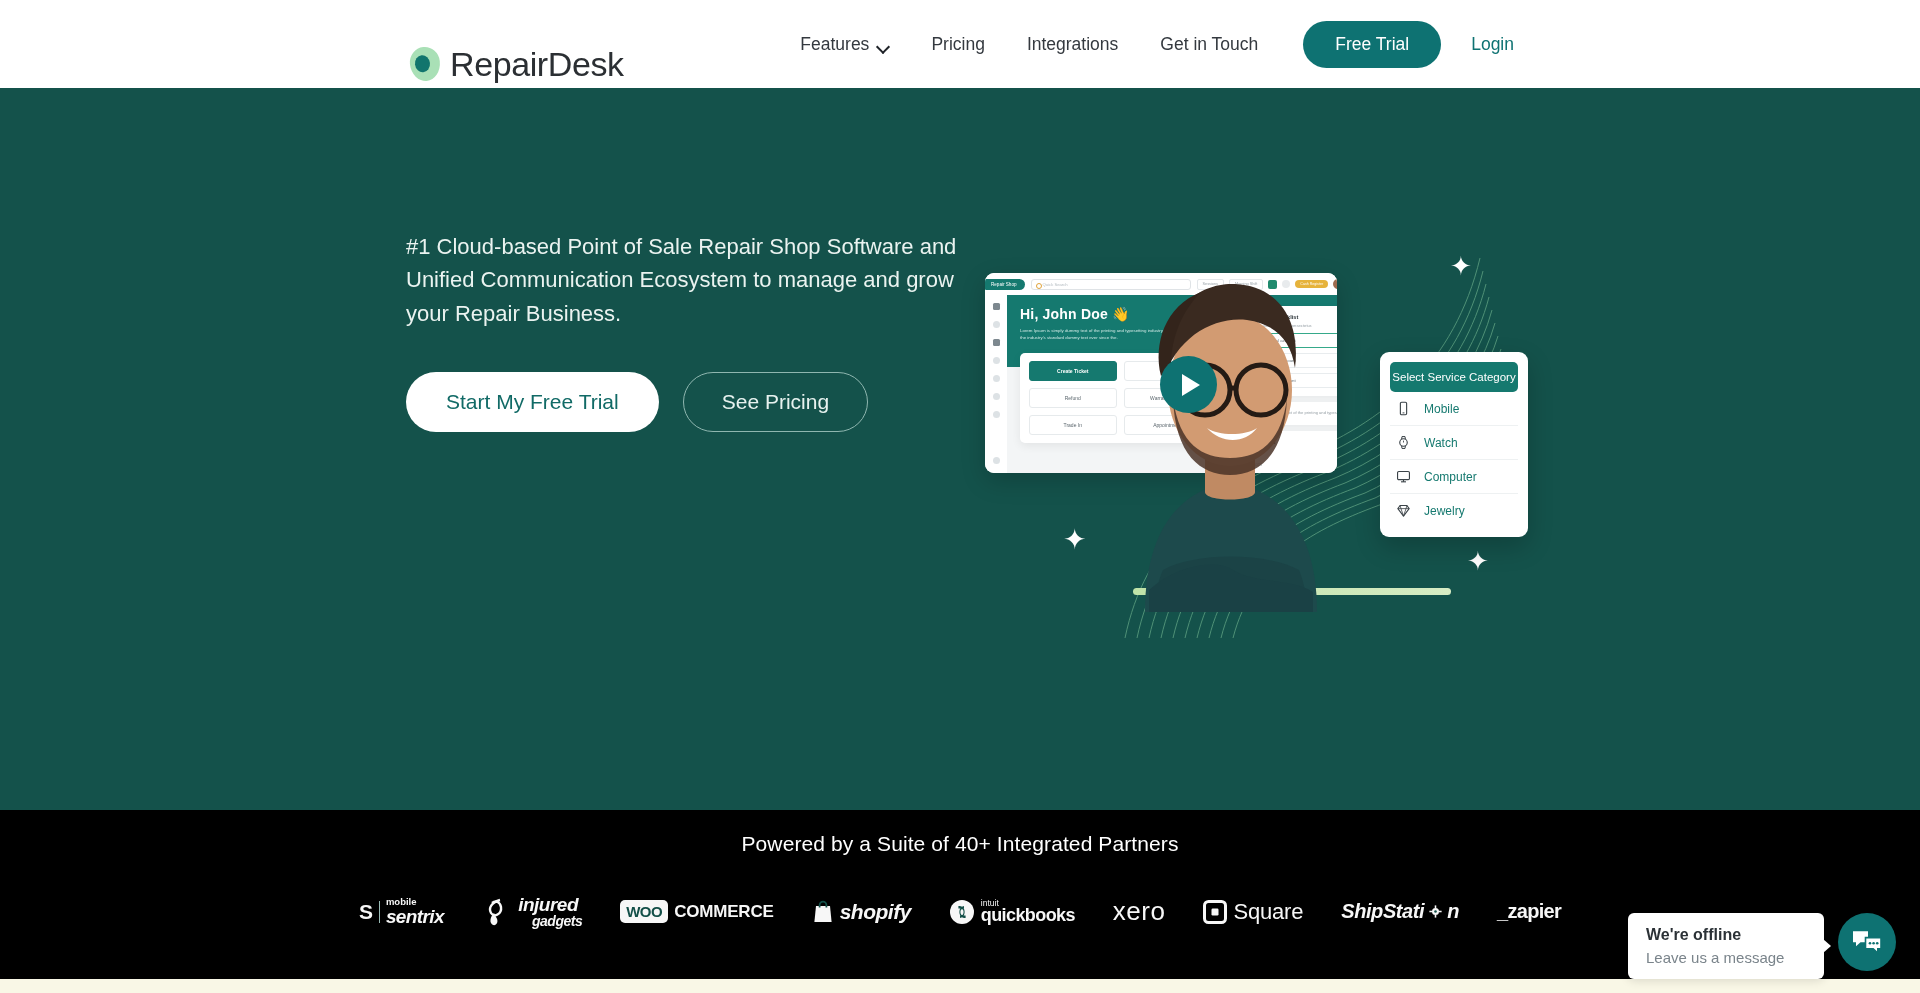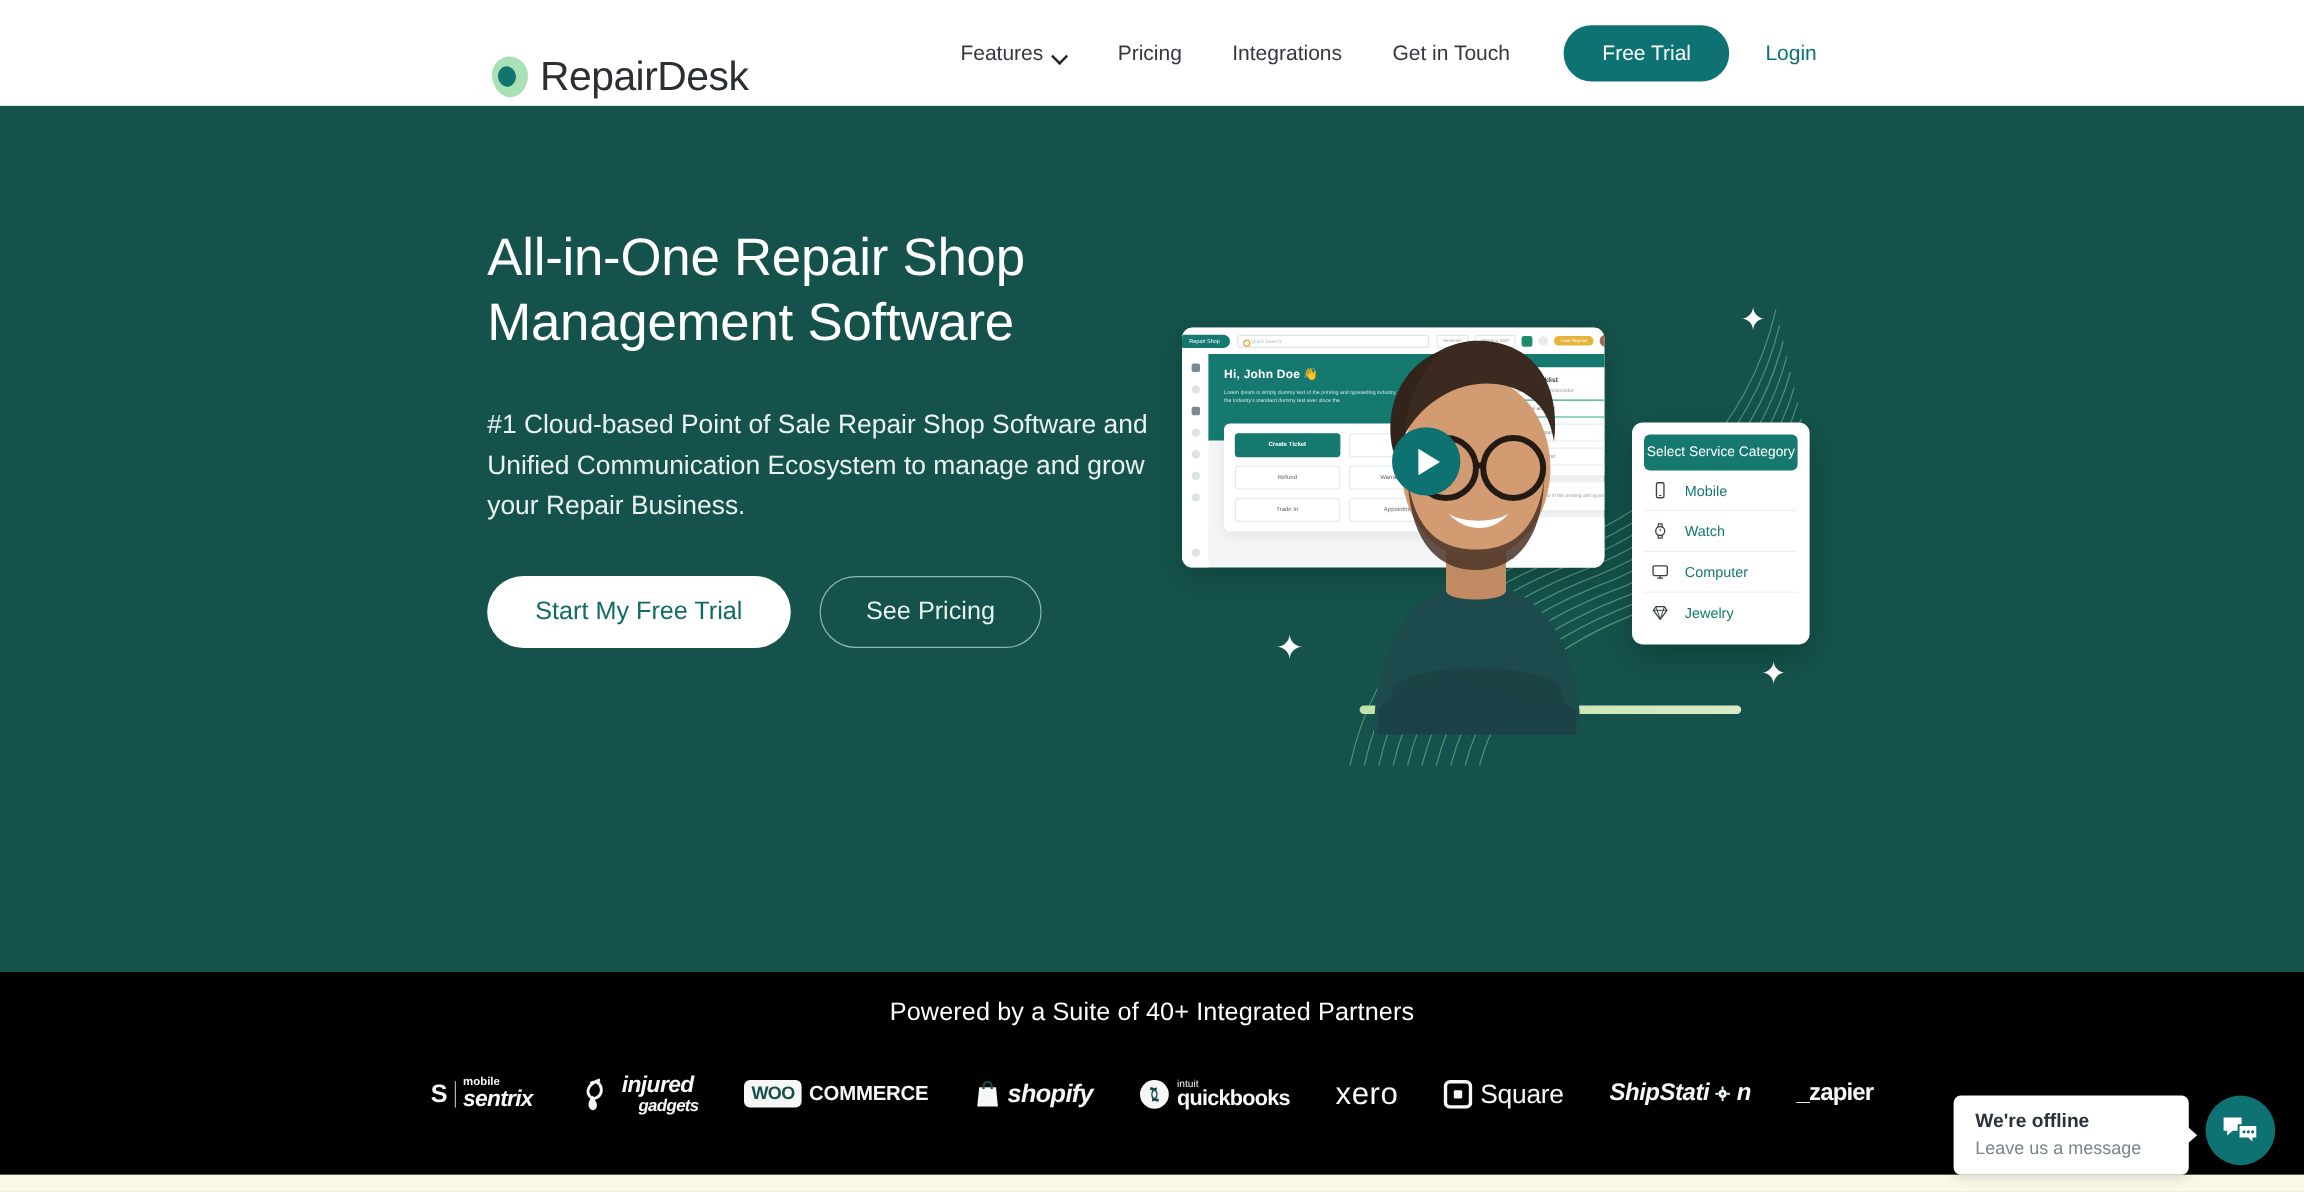--- a/index.html
+++ b/index.html
@@ -259,21 +259,21 @@
   .dash-side i.rnd { border-radius: 50%; background: #dde2e5; }
   .dash-side i.last { margin-top: auto; margin-bottom: 9px; }
 
   .dash-main { flex: 1; position: relative; }
   .dash-greenblock {
     background: #15796f;
     height: 72px;
     padding: 11px 13px 0 13px;
     border-bottom-right-radius: 18px;
   }
-  .dash-hi { color: #fff; font-size: 10px; font-weight: 700; letter-spacing:.2px; }
+  .dash-hi { color: #fff; font-size: 14px; font-weight: 700; letter-spacing:.2px; }
   .dash-lorem {
     color: #cfe8e4; font-size: 4.4px; line-height: 1.65; margin-top: 5px; max-width: 195px;
   }
   .dash-card-actions {
     position: absolute;
     left: 13px; top: 58px;
     width: 200px;
     background: #fff;
     border-radius: 5px;
     padding: 8px 9px;
@@ -339,21 +339,21 @@
     left: 148px; top: 350px;
     width: 318px; height: 7px;
     border-radius: 4px;
     background: linear-gradient(90deg,#bfe3a8,#d7ecc4);
     z-index: 4;
   }
 
   
   .svc-card {
     position: absolute;
-    left: 375px; top: 114px;
+    left: 395px; top: 114px;
     width: 148px;
     background: #ffffff;
     border-radius: 9px;
     padding: 10px;
     box-shadow: 0 10px 26px rgba(0,0,0,.2);
     z-index: 7;
   }
   .svc-head {
     background: #15796f;
     color: #ffffff;
@@ -483,24 +483,20 @@
       <button class="btn-free-trial">Free Trial</button>
       <span class="nav-login">Login</span>
     </nav>
   </div>
 </header>
 
 <section class="hero">
   <div class="hero-inner">
 
     <div class="hero-copy">
-      <h1 class="hero-title">
-        <span>All-in-One Repair Shop</span><br>
-        <span>Management Software</span>
-      </h1>
       <p class="hero-sub">#1 Cloud-based Point of Sale Repair Shop Software and Unified Communication Ecosystem to manage and grow your Repair Business.</p>
       <div class="hero-buttons">
         <button class="btn-primary-light">Start My Free Trial</button>
         <button class="btn-outline-light">See Pricing</button>
       </div>
     </div>
 
     <div class="hero-visual">
 
       <svg class="swirl" viewBox="0 0 430 400">

